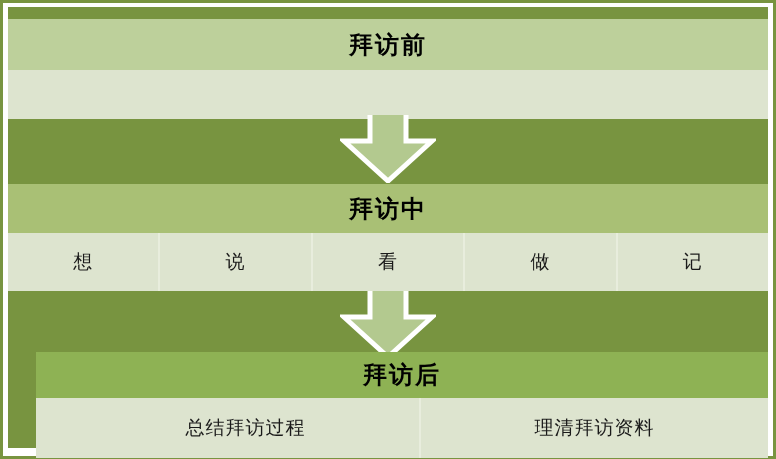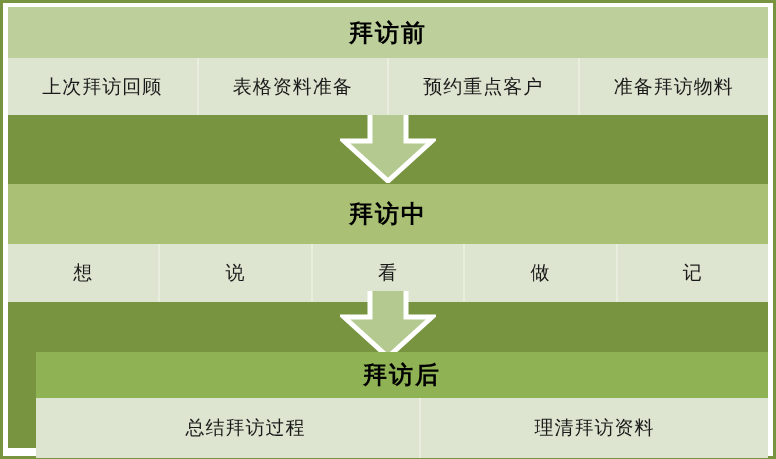--- a/index.html
+++ b/index.html
@@ -51,21 +51,21 @@
     width: 100%;
     display: flex;
     align-items: center;
     justify-content: center;
     color: #000000;
     font-weight: bold;
     letter-spacing: 2px;
   }
 
   .stage-1 .stage-header { background: #bdd09b; height: 51px; font-size: 24px; }
-  .stage-2 .stage-header { background: #a9c075; height: 60px; font-size: 24px; }
+  .stage-2 .stage-header { background: #a9c075; height: 49px; font-size: 24px; }
   .stage-3 .stage-header { background: #8eb254; height: 46px; font-size: 24px; }
 
   .stage-cells {
     display: flex;
     width: 100%;
     box-sizing: border-box;
   }
 
   .cell {
     flex: 1 1 0;
@@ -76,21 +76,21 @@
     font-size: 19px;
     color: #1a1a1a;
     background: #dde4cf;
     border-right: 2px solid #e8eddd;
     white-space: nowrap;
     letter-spacing: 1px;
   }
   .cell:last-child { border-right: none; }
 
   
-  .stage-1 { top: 0px;   height: 100px; }
+  .stage-1 { top: 12px;   height: 100px; }
   .stage-1 .stage-cells { height: 57px; }
 
   .stage-2 { top: 177px; height: 107px; }
   .stage-2 .stage-cells { height: 58px; }
 
   .stage-3 { top: 345px; height: 106px; margin-left: 28px; }
   .stage-3 .stage-cells { height: 60px; padding-left: 36px; }
 
   
   .connector {
@@ -108,26 +108,20 @@
   .arrow-body { fill: #b3c98f; stroke: #ffffff; stroke-width: 5; stroke-linejoin: miter; }
 </style>
 </head>
 <body>
 
 <div id="diagram-root">
   <div class="inner-mat">
 
     <div class="stage stage-1">
       <div class="stage-header">拜访前</div>
-      <div class="stage-cells">
-        <div class="cell">上次拜访回顾</div>
-        <div class="cell">表格资料准备</div>
-        <div class="cell">预约重点客户</div>
-        <div class="cell">准备拜访物料</div>
-      </div>
     </div>
 
     <div class="connector connector-1">
       <svg viewBox="0 0 96 68" preserveAspectRatio="none" aria-hidden="true">
         <polygon class="arrow-body" points="30,-6 66,-6 66,26 92,26 48,66 4,26 30,26"></polygon>
       </svg>
     </div>
 
     <div class="stage stage-2">
       <div class="stage-header">拜访中</div>

